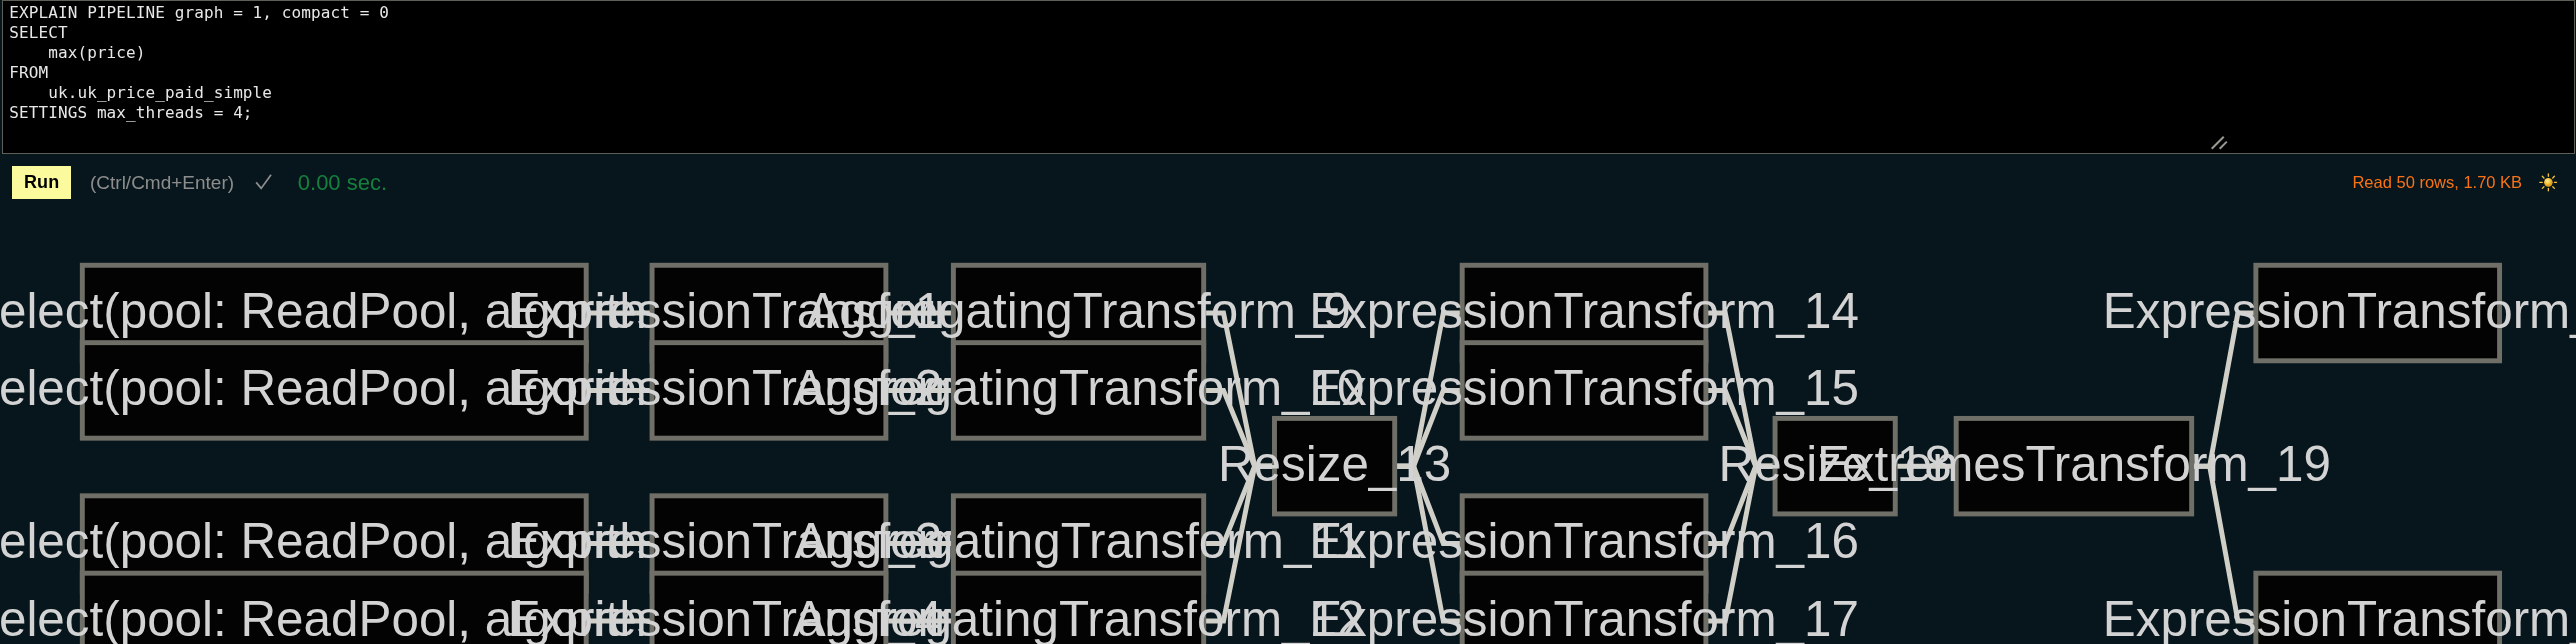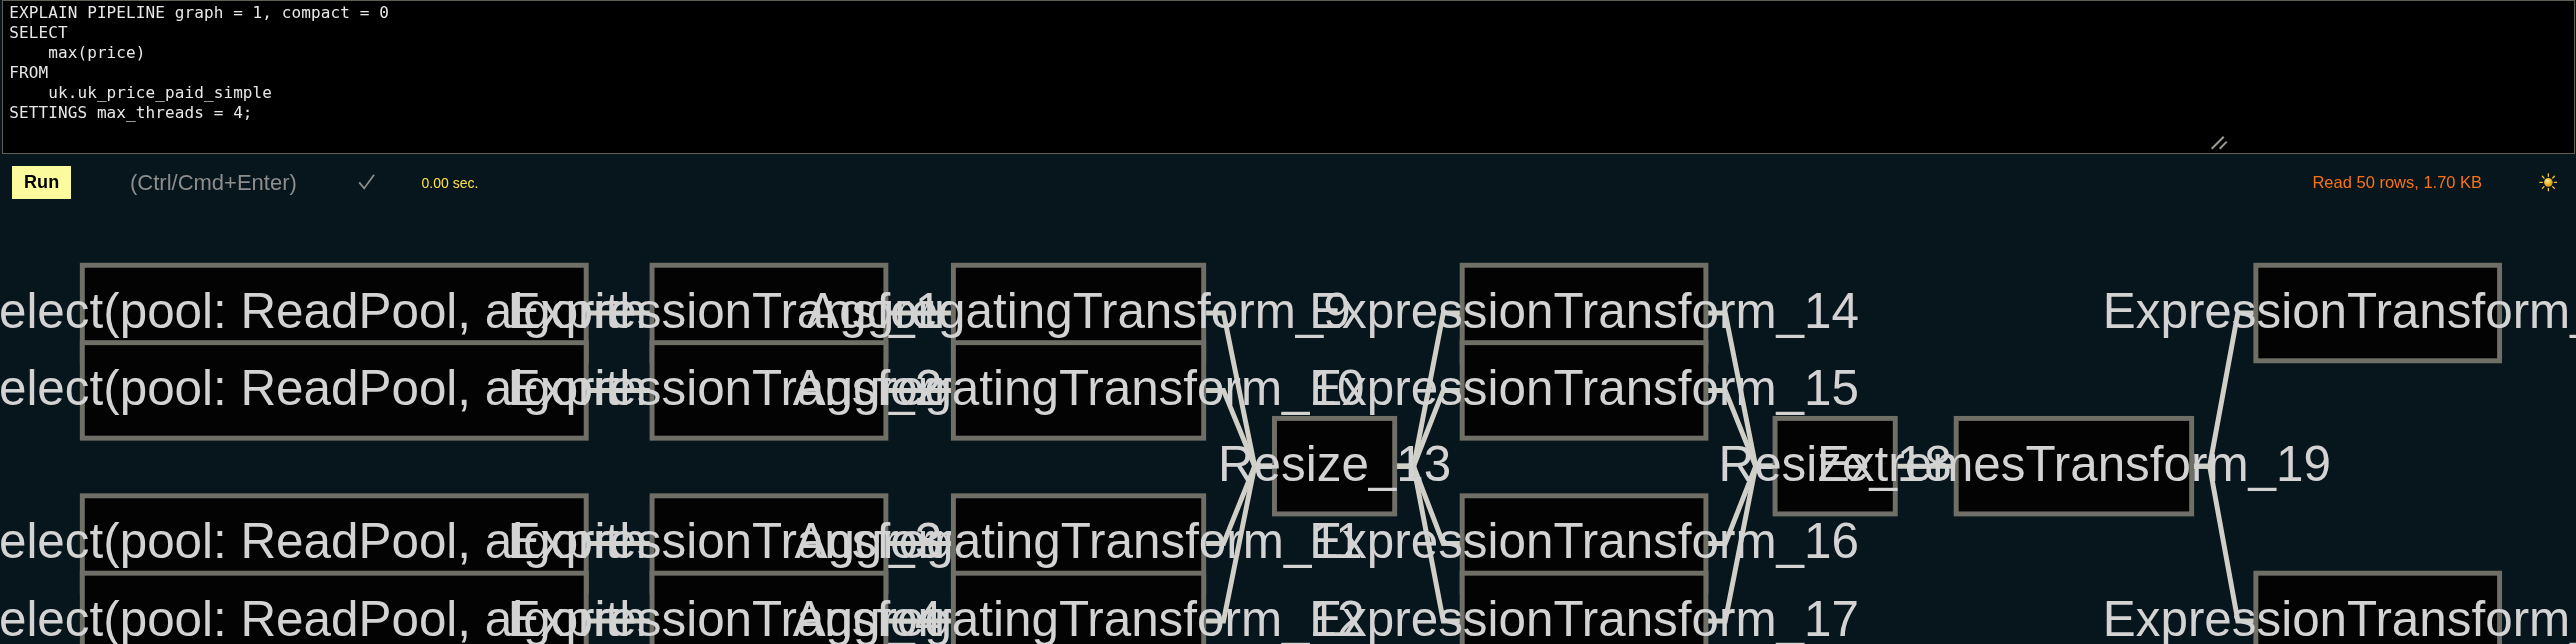--- a/index.html
+++ b/index.html
@@ -69,51 +69,50 @@
   
   .toolbar {
     position: absolute;
     left: 0; top: 159px;
     width: 2576px;
     height: 47px;
     display: flex;
     align-items: center;
     padding-left: 12px;
     padding-right: 18.7px;
-    gap: 40px;
   }
   .run-button {
     background: #fbfb9e;
     color: #000000;
     border: none;
     font-family: "Liberation Sans", sans-serif;
     font-weight: bold;
     font-size: 18px;
     line-height: 1;
     padding: 7.7px 12px 8.2px 12px;
     cursor: pointer;
     letter-spacing: 0.1px;
   }
   .hint {
     color: #8d8d8d;
-    font-size: 22px;
+    font-size: 19px;
     margin-left: 18.7px;
     white-space: nowrap;
   }
   .check-icon {
     margin-left: 20px;
     display: inline-block;
     width: 18.7px; height: 18.7px;
     position: relative;
   }
   .check-icon svg { display:block; }
   .elapsed {
-    color: #fde047;
-    font-size: 14px;
-    margin-left: 6px;
+    color: #15803d;
+    font-size: 22px;
+    margin-left: 25px;
     white-space: nowrap;
   }
   .spacer { flex: 1 1 auto; }
   .read-stats {
     color: #f97316;
     font-size: 16.5px;
     white-space: nowrap;
   }
   .theme-toggle {
     margin-left: 16.5px;

